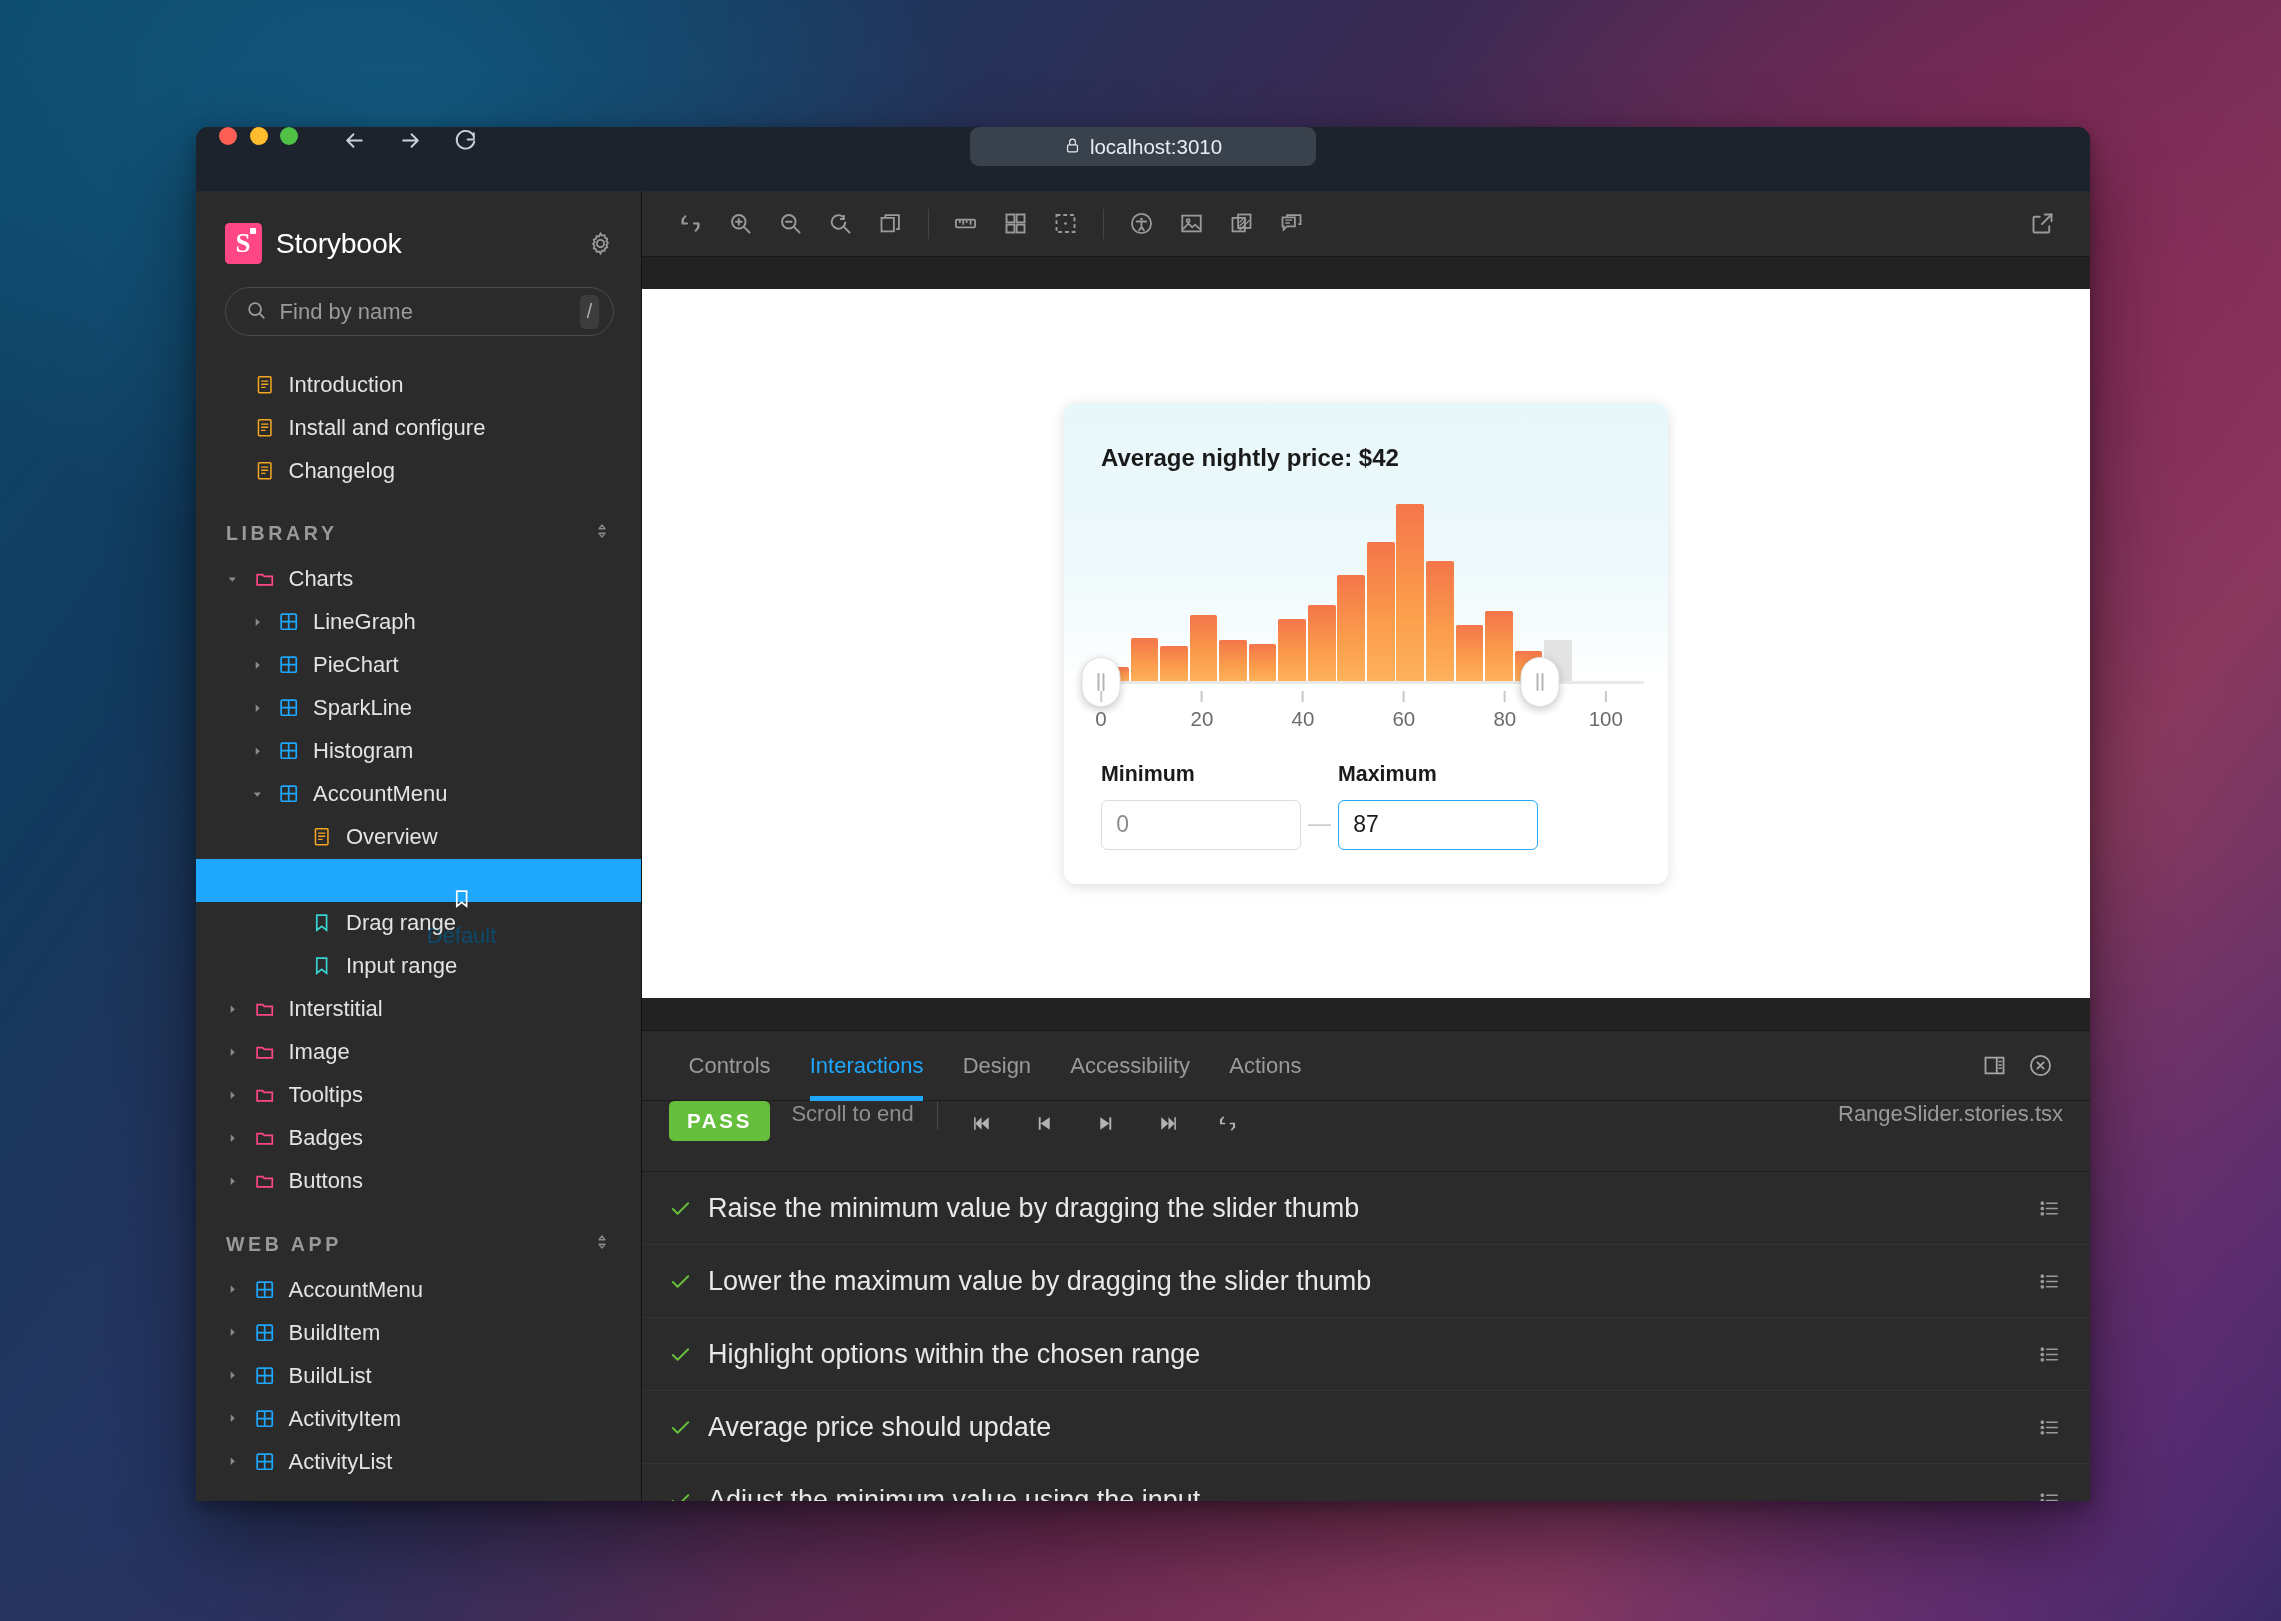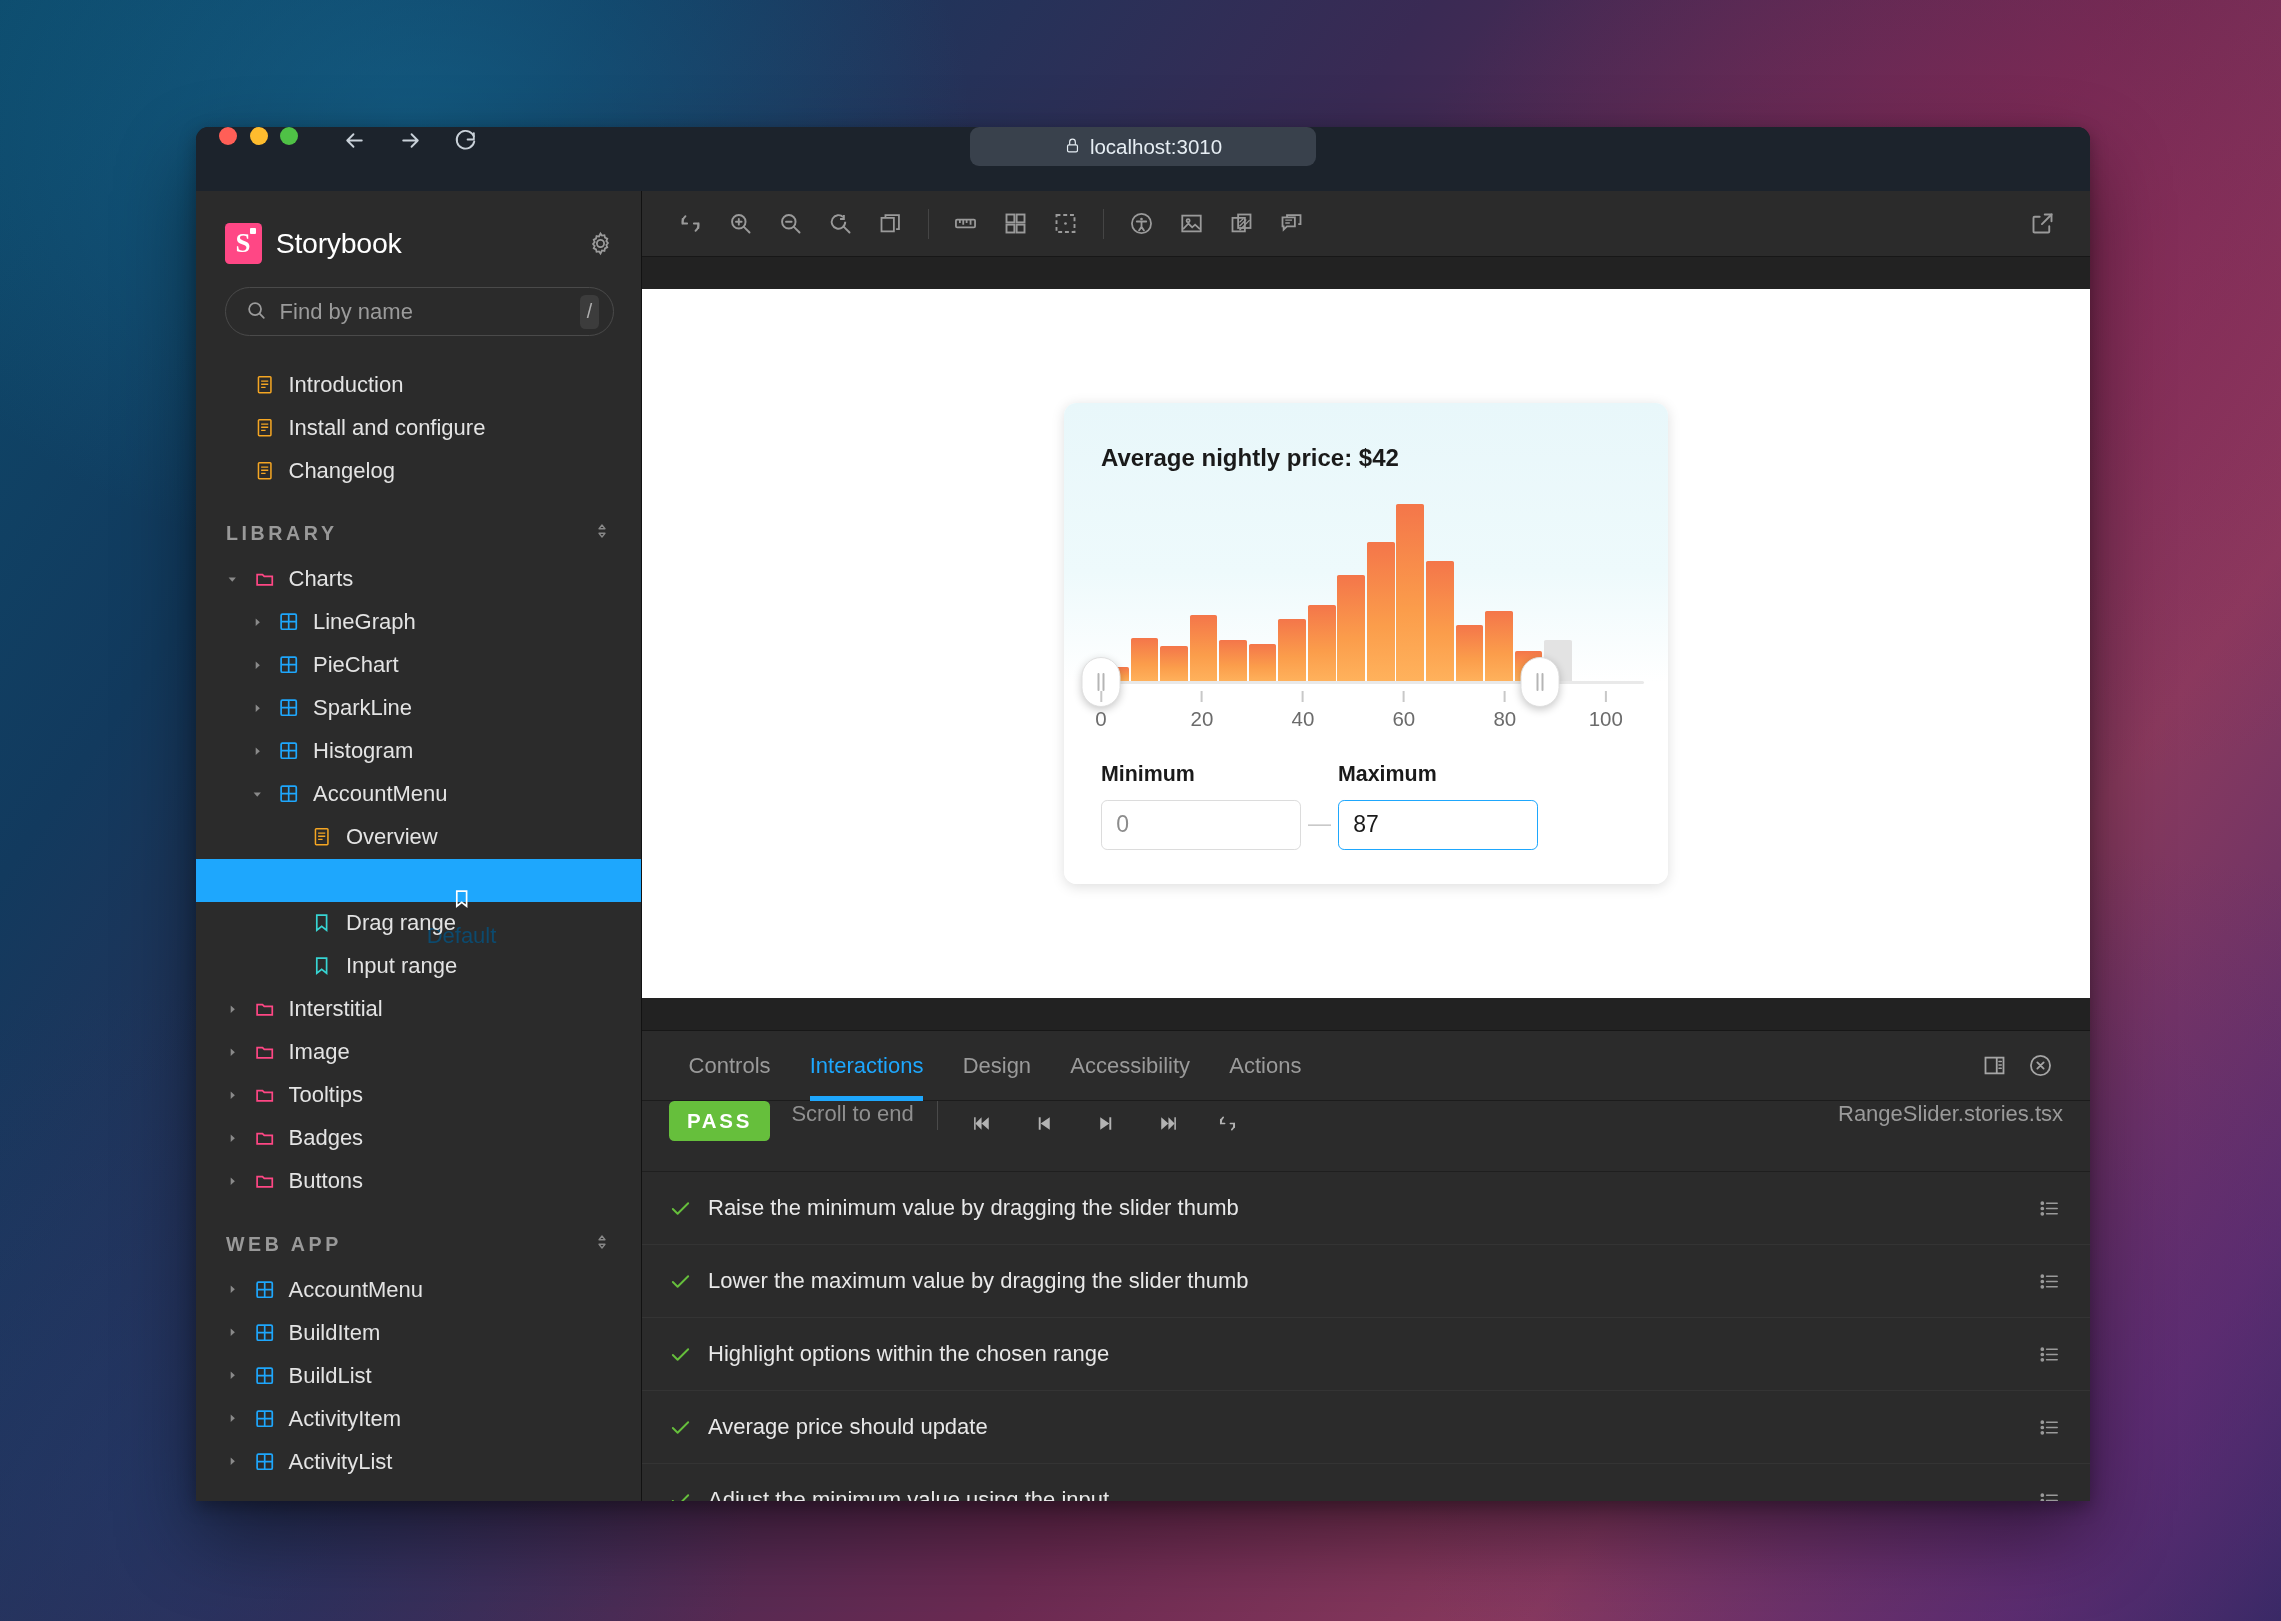--- a/index.html
+++ b/index.html
@@ -207,21 +207,21 @@
   .ibar-spacer { flex: 1; }
   .filename { color: #9a9a9a; font-size: 22px; }
 
   .ilist { flex: 1; overflow: hidden; }
   .irow {
     height: 73px; display: flex; align-items: center; padding: 0 27px;
     border-bottom: 0.9px solid #343434; gap: 16px;
   }
   .icheck { color: #66bf3c; width: 23px; flex: 0 0 23px; display: flex; align-items: center; }
   .icheck svg { width: 23px; height: 23px; }
-  .ilabel { color: #e8e8e8; font-size: 22px; flex: 1; }
+  .ilabel { color: #e8e8e8; font-size: 27px; flex: 1; }
   .ilist-ico { color: #9a9a9a; width: 27px; display: flex; align-items: center; justify-content: center; }
   .ilist-ico svg { width: 23px; height: 23px; }
 </style>
 </head>
 <body>
 
 <div class="desktop-bg"></div>
 
 <div class="window">
 

